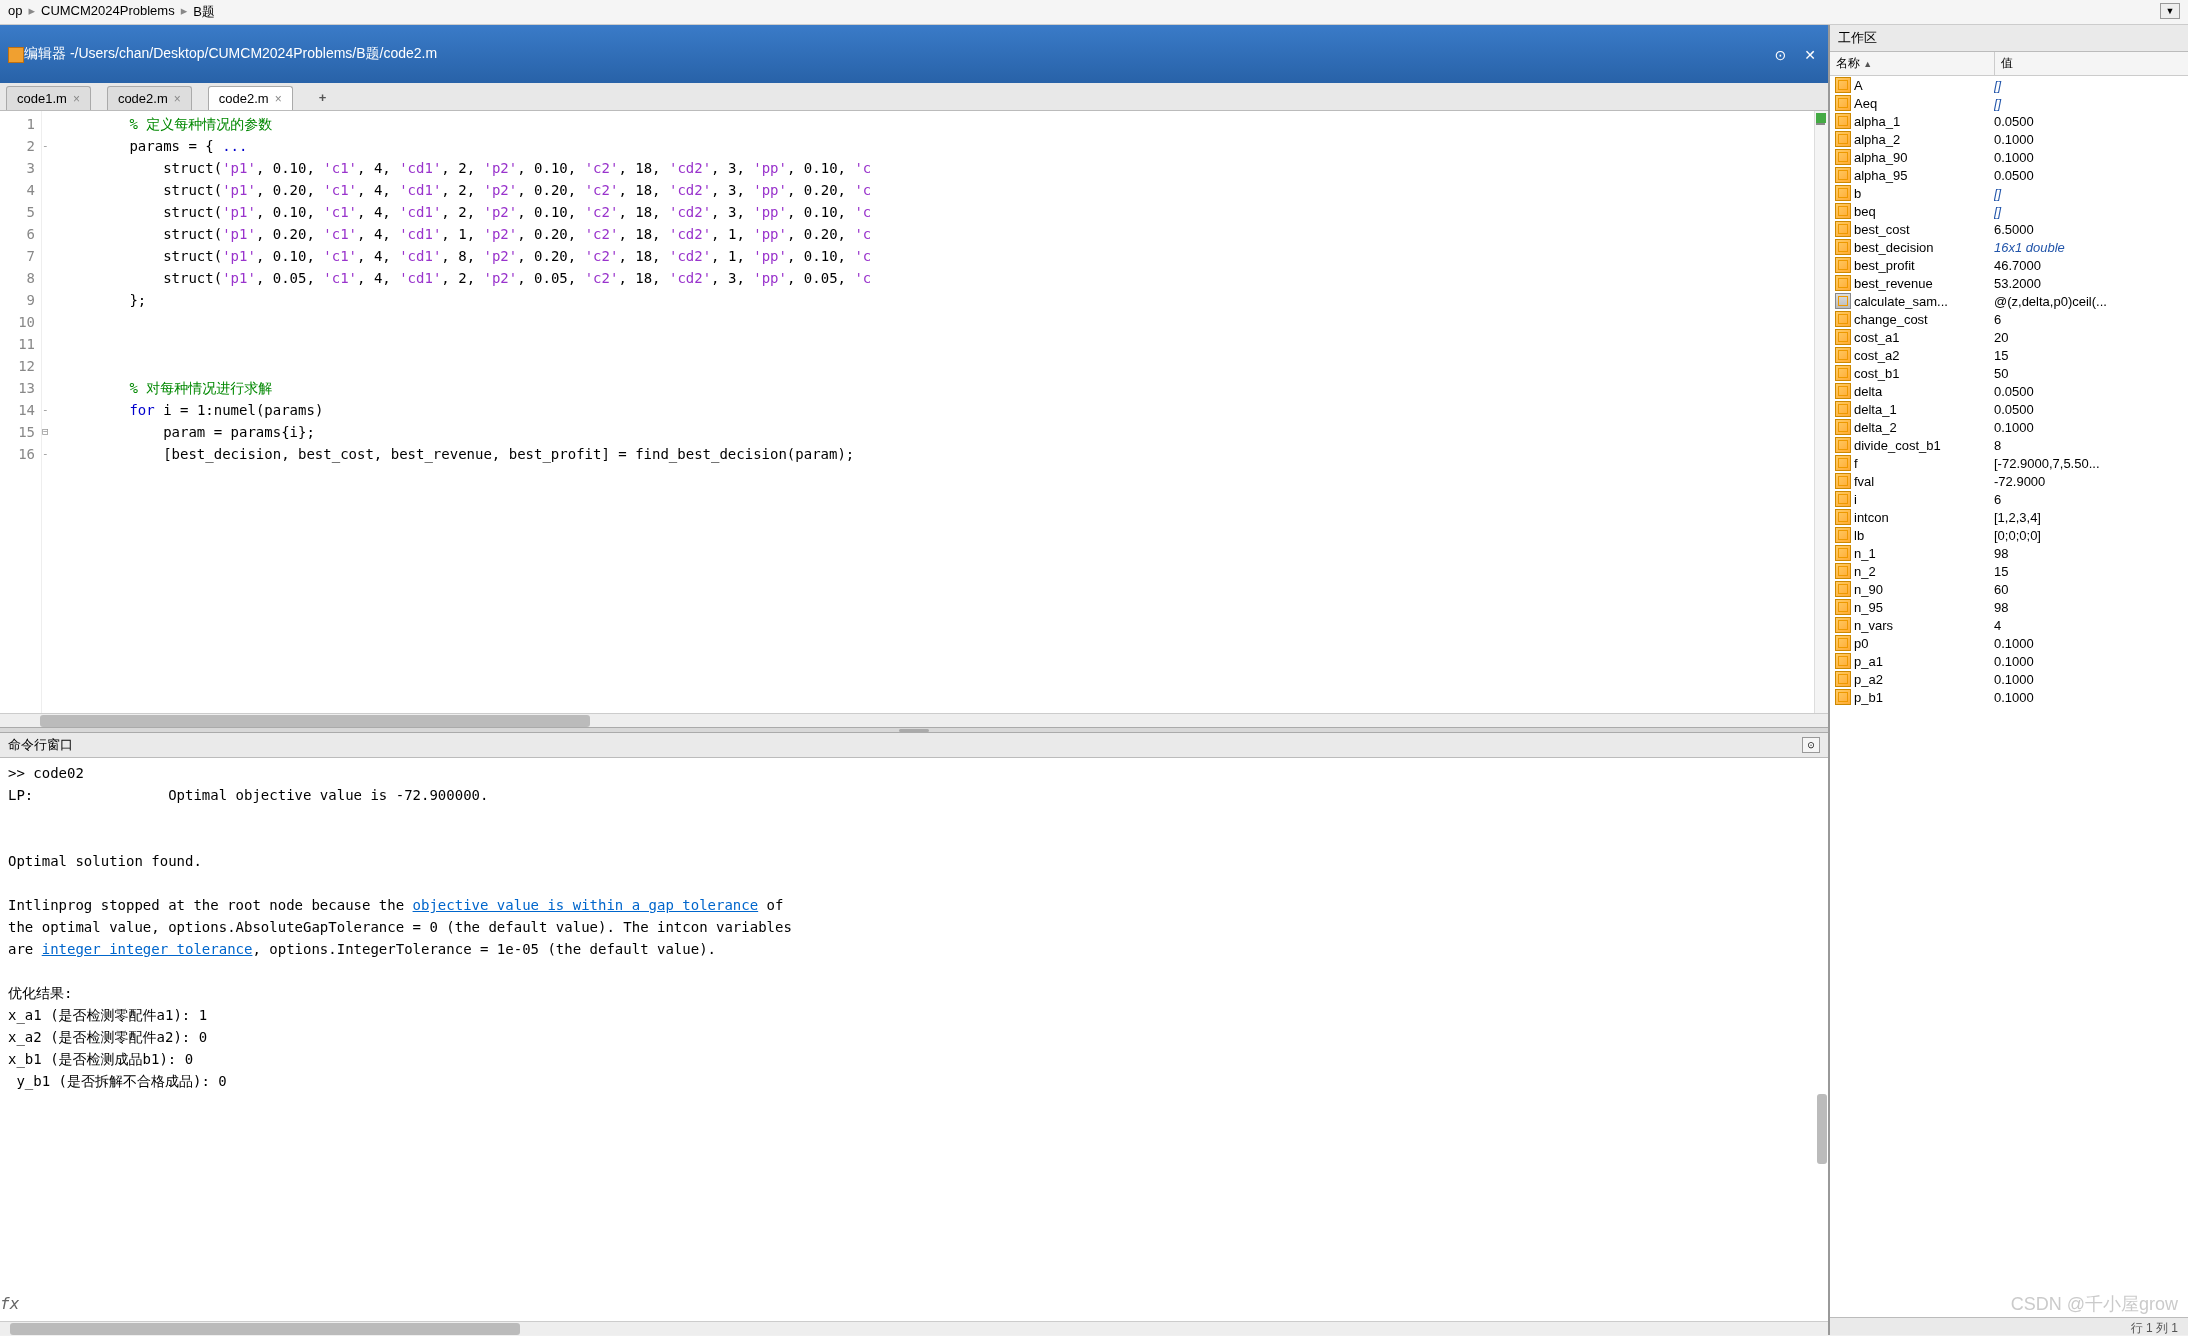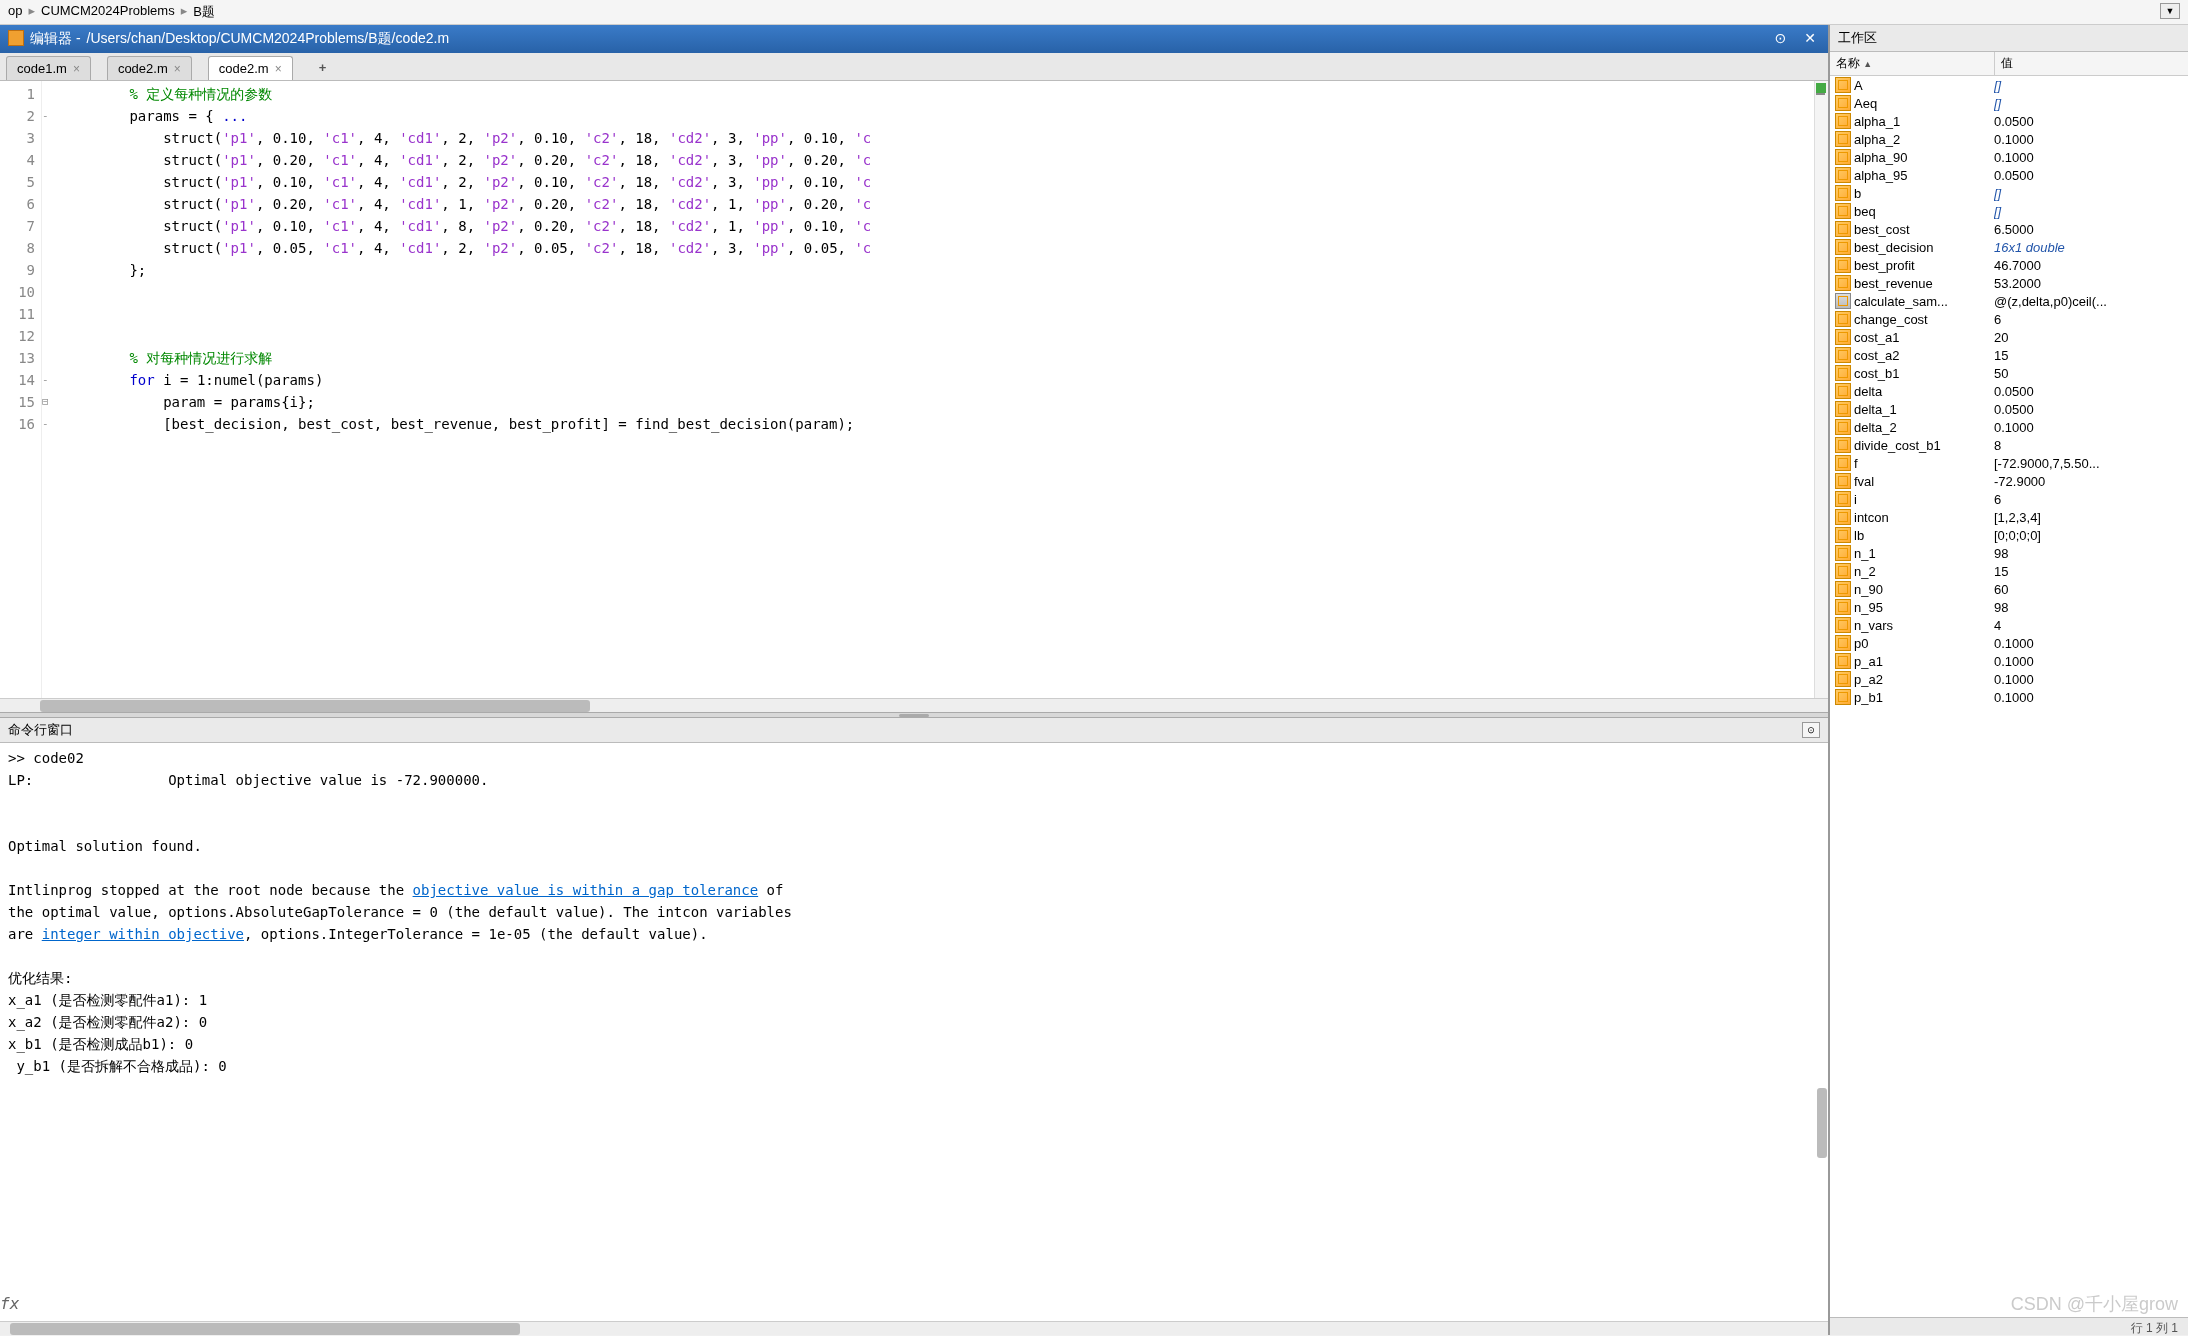--- a/index.html
+++ b/index.html
@@ -6,21 +6,21 @@
     body { font-family: "Microsoft YaHei", Arial, sans-serif; font-size: 13px; background: #f0f0f0; overflow: hidden; }
     
     .breadcrumb { background: #f5f5f5; padding: 3px 8px; border-bottom: 1px solid #ccc; display: flex; gap: 6px; }
     .breadcrumb-sep { color: #888; }
     .breadcrumb-dropdown { margin-left: auto; width: 20px; height: 16px; border: 1px solid #999; background: #eee; display: flex; align-items: center; justify-content: center; font-size: 9px; }
     
     .main-layout { display: flex; height: calc(100vh - 26px); }
     .left-panel { flex: 1; display: flex; flex-direction: column; min-width: 0; }
     .right-panel { width: 360px; border-left: 2px solid #999; display: flex; flex-direction: column; background: #fff; }
     
-    .editor-titlebar { background: linear-gradient(#3a7bc8, #2862a8); color: #fff; padding: 5px 8px; display: flex; align-items: flex-start; gap: 6px; font-size: 14px; }
+    .editor-titlebar { background: linear-gradient(#3a7bc8, #2862a8); color: #fff; padding: 20px 8px; display: flex; align-items: flex-end; font-size: 14px; }
     .editor-icon { width: 16px; height: 16px; background: #f0a030; border: 1px solid #c07010; }
     .titlebar-controls { margin-left: auto; display: flex; gap: 10px; }
     .titlebar-btn { cursor: pointer; font-size: 14px; padding: 0 4px; }
     
     .tabs-bar { background: #e8e8e8; display: flex; border-bottom: 1px solid #bbb; padding-top: 3px; padding-left: 6px; gap: 16px; }
     .tab { padding: 4px 10px; background: #ddd; border: 1px solid #aaa; border-bottom: none; border-radius: 3px 3px 0 0; display: flex; align-items: center; gap: 6px; cursor: pointer; }
     .tab.active { background: #fff; }
     .tab-close { color: #888; font-size: 12px; cursor: pointer; }
     .tab-add { padding: 4px 10px; cursor: pointer; font-weight: bold; color: #555; }
     
@@ -161,21 +161,21 @@
         <div class="cmd-collapse">⊙</div>
       </div>
       <div class="cmd-body" id="cmd-body">&gt;&gt; code02
 LP:                Optimal objective value is -72.900000.
 
 
 Optimal solution found.
 
 Intlinprog stopped at the root node because the <span class="cmd-link">objective value is within a gap tolerance</span> of
 the optimal value, options.AbsoluteGapTolerance = 0 (the default value). The intcon variables
-are <span class="cmd-link">integer within objective</span>, options.IntegerTolerance = 1e-05 (the default value).
+are <span class="cmd-link">integer integer tolerance</span>, options.IntegerTolerance = 1e-05 (the default value).
 
 优化结果:
 x_a1 (是否检测零配件a1): 1
 x_a2 (是否检测零配件a2): 0
 x_b1 (是否检测成品b1): 0
 <span class="fx-badge">fx</span> y_b1 (是否拆解不合格成品): 0</div>
       <div class="cmd-vscroll-thumb"></div>
       <div class="cmd-hscroll">
         <div class="cmd-hscroll-thumb"></div>
       </div>

